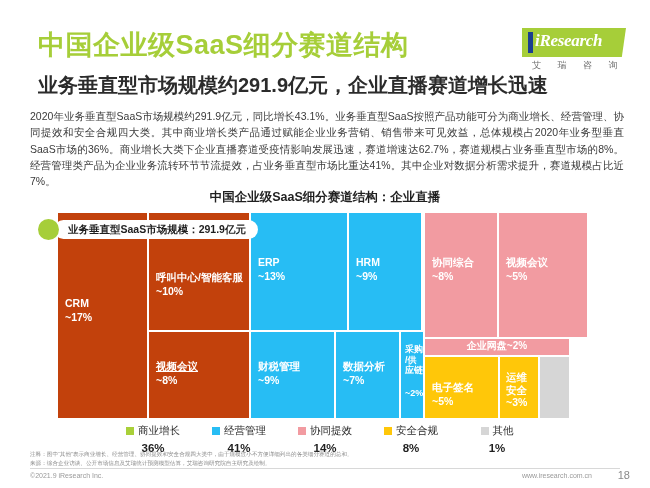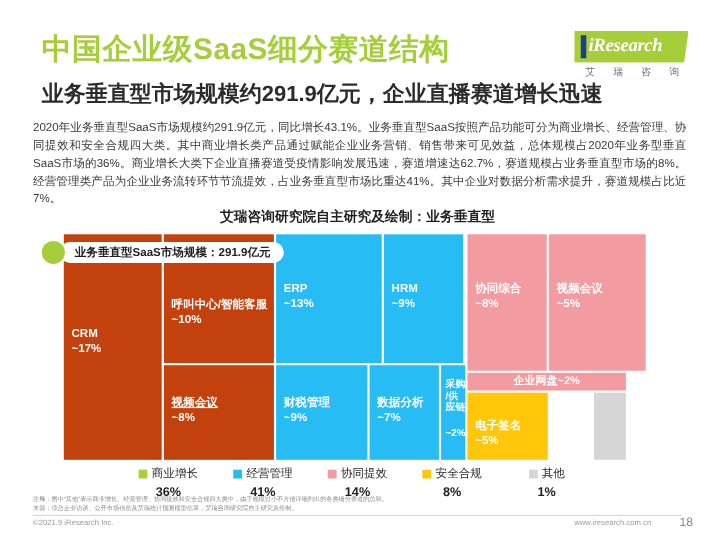--- a/index.html
+++ b/index.html
@@ -125,21 +125,21 @@
   <div class="logo">
     <div class="logo-box">
       <span class="logo-i"></span>
       <span class="logo-text">iResearch</span>
     </div>
     <div class="logo-cn">艾 瑞 咨 询</div>
   </div>
 
   <div class="para">2020年业务垂直型SaaS市场规模约291.9亿元，同比增长43.1%。业务垂直型SaaS按照产品功能可分为商业增长、经营管理、协同提效和安全合规四大类。其中商业增长类产品通过赋能企业业务营销、销售带来可见效益，总体规模占2020年业务型垂直SaaS市场的36%。商业增长大类下企业直播赛道受疫情影响发展迅速，赛道增速达62.7%，赛道规模占业务垂直型市场的8%。经营管理类产品为企业业务流转环节节流提效，占业务垂直型市场比重达41%。其中企业对数据分析需求提升，赛道规模占比近7%。</div>
 
-  <div class="chart-title">艾瑞咨询研究院自主研究及绘制：业务垂直型</div>
+  <div class="chart-title">中国企业级SaaS细分赛道结构：企业直播</div>
 
   <div class="tm-wrap">
 
     <div class="pill-dot"></div>
     <div class="pill">业务垂直型SaaS市场规模：291.9亿元</div>
 
     <div class="tm">
 
       <div class="cell c-green" style="left:0px;top:0px;width:89px;height:205px;">
         <span class="lbl" style="top:84px;">CRM</span>
@@ -195,20 +195,25 @@
 
       <div class="cell c-pink strip" style="left:367px;top:126px;width:144px;height:16px;">
         <span>企业网盘~2%</span>
       </div>
 
       <div class="cell c-yellow" style="left:367px;top:144px;width:73px;height:61px;">
         <span class="lbl" style="top:24px;">电子签名</span>
         <span class="val" style="top:38px;">~5%</span>
       </div>
 
+      <div class="cell c-yellow narrow" style="left:442px;top:144px;width:38px;height:61px;">
+        <span class="lbl" style="top:14px;font-size:10.5px;line-height:12.5px;left:6px;">运维
+安全</span>
+        <span class="val" style="top:40px;font-size:10.5px;left:6px;">~3%</span>
+      </div>
 
       <div class="cell c-grey" style="left:482px;top:144px;width:29px;height:61px;"></div>
 
     </div>
   </div>
 
   <div class="legend">
     <div class="lg-item">
       <div class="lg-top">
         <span class="lg-sw" style="background:#a9d039;"></span>

